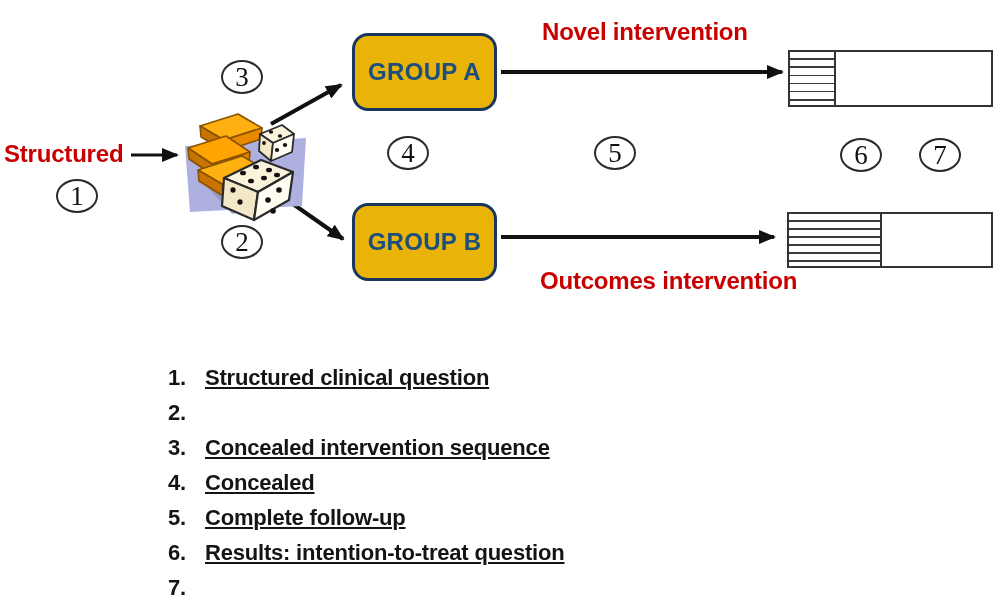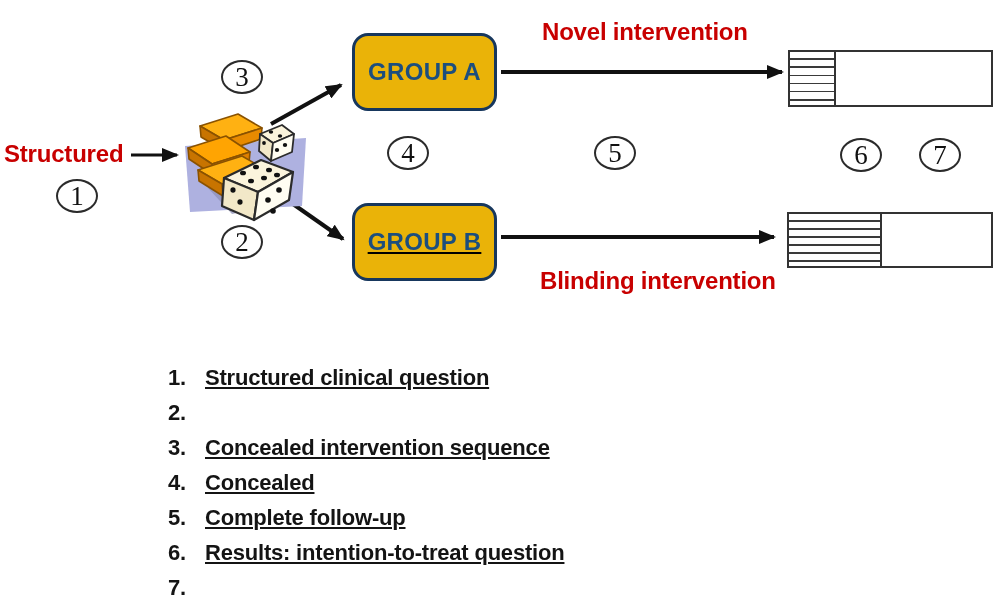--- a/index.html
+++ b/index.html
@@ -110,26 +110,26 @@
           <ellipse cx="88" cy="92" rx="2.8" ry="2.8"></ellipse>
           <ellipse cx="99" cy="82" rx="2.8" ry="2.8"></ellipse>
           <ellipse cx="93" cy="103" rx="2.8" ry="2.8"></ellipse>
         </g>
       </g>
     </g>
   </svg>
 
   <div class="red-label" style="left:4px; top:142px;">Structured</div>
   <div class="red-label" style="left:542px; top:20px;">Novel intervention</div>
-  <div class="red-label" style="left:540px; top:269px;">Blinding intervention</div>
+  <div class="red-label" style="left:540px; top:269px;">Outcomes intervention</div>
 
   <div class="group-box" style="left:352px; top:33px;">
     <span>GROUP A</span>
   </div>
-  <div class="group-box" style="left:352px; top:203px;text-decoration:underline;">
+  <div class="group-box" style="left:352px; top:203px;">
     <span>GROUP B</span>
   </div>
 
   <div class="outcome-box" style="left:788px; top:50px; width:205px; height:57px;">
     <div class="stripes s7-top" style="width:46px;"></div>
   </div>
   <div class="outcome-box" style="left:787px; top:212px; width:206px; height:56px;">
     <div class="stripes s7-bot" style="width:93px;"></div>
   </div>
 

